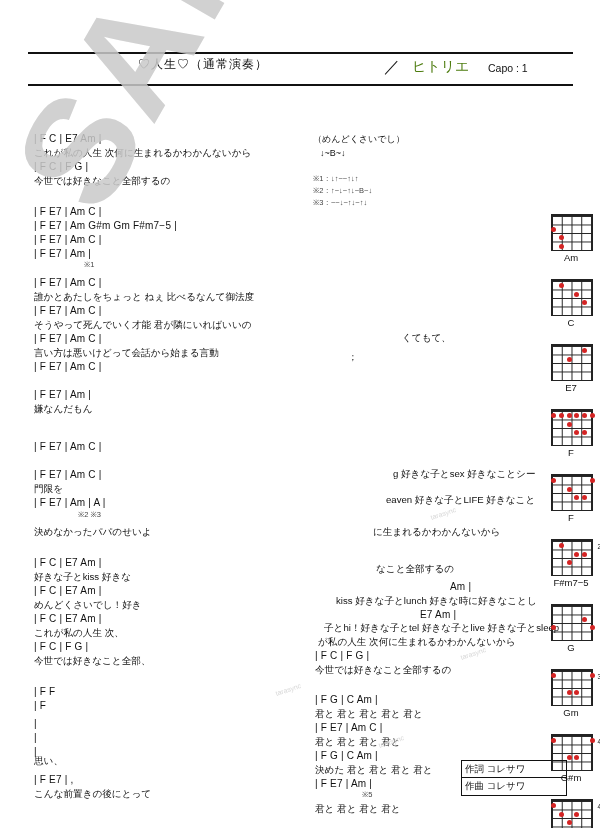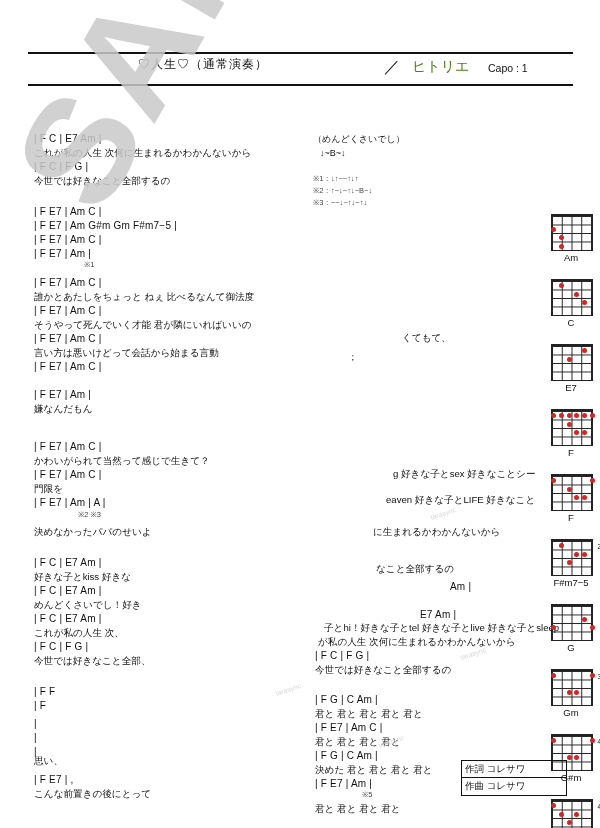--- a/index.html
+++ b/index.html
@@ -143,21 +143,20 @@
   <div class="ln lyr" style="left:16px;top:273px;">誰かとあたしをちょっと ねぇ 比べるなんて御法度</div>
   <div class="ln chord" style="left:16px;top:287px;">| F  E7 | Am  C |</div>
   <div class="ln lyr" style="left:16px;top:301px;">そうやって死んでいく才能 君が隣にいればいいの</div>
   <div class="ln chord" style="left:16px;top:315px;">| F  E7 | Am  C |</div>
   <div class="ln lyr" style="left:16px;top:329px;">言い方は悪いけどって会話から始まる言動</div>
   <div class="ln chord" style="left:16px;top:343px;">| F  E7 | Am  C |</div>
   <div class="ln chord" style="left:16px;top:371px;">| F  E7 | Am |</div>
   <div class="ln lyr" style="left:16px;top:385px;">嫌なんだもん</div>
 
   <div class="ln chord" style="left:16px;top:423px;">| F  E7 | Am  C |</div>
-  <div class="ln lyr" style="left:16px;top:437px;">かわいがられて当然って感じで生きて？</div>
   <div class="ln chord" style="left:16px;top:451px;">| F  E7 | Am  C |</div>
   <div class="ln lyr" style="left:16px;top:465px;">門限を</div>
   <div class="ln chord" style="left:16px;top:479px;">| F  E7 | Am | A |</div>
   <div class="ln small" style="left:60px;top:491px;">※2      ※3</div>
   <div class="ln lyr" style="left:16px;top:508px;">決めなかったパパのせいよ</div>
 
   <div class="ln chord" style="left:16px;top:539px;">| F  C | E7  Am |</div>
   <div class="ln lyr" style="left:16px;top:553px;">好きな子とkiss 好きな</div>
   <div class="ln chord" style="left:16px;top:567px;">| F  C | E7  Am |</div>
   <div class="ln lyr" style="left:16px;top:581px;">めんどくさいでし！好き</div>
@@ -175,20 +174,21 @@
   <div class="ln chord" style="left:16px;top:756px;">| F  E7 | ,</div>
   <div class="ln lyr" style="left:16px;top:770px;">こんな前置きの後にとって</div>
 
   <div class="ln lyr" style="left:384px;top:314px;">くてもて、</div>
   <div class="ln lyr" style="left:330px;top:333px;">；</div>
   <div class="ln lyr" style="left:375px;top:450px;">g 好きな子とsex  好きなことシー</div>
   <div class="ln lyr" style="left:368px;top:476px;">eaven 好きな子とLIFE 好きなこと</div>
   <div class="ln lyr" style="left:355px;top:508px;">に生まれるかわかんないから</div>
   <div class="ln lyr" style="left:358px;top:545px;">なこと全部するの</div>
   <div class="ln chord" style="left:404px;top:563px;margin-left:28px;">Am |</div>
+  <div class="ln lyr" style="left:318px;top:577px;">kiss 好きな子とlunch 好きな時に好きなことし</div>
   <div class="ln chord" style="left:402px;top:591px;">E7  Am |</div>
   <div class="ln lyr" style="left:306px;top:604px;">子とhi！好きな子とtel 好きな子とlive 好きな子とsleep</div>
   <div class="ln lyr" style="left:300px;top:618px;">が私の人生 次何に生まれるかわかんないから</div>
   <div class="ln chord" style="left:297px;top:632px;">| F  C | F  G |</div>
   <div class="ln lyr" style="left:297px;top:646px;">今世では好きなこと全部するの</div>
 
   <div class="ln chord" style="left:297px;top:676px;">| F  G | C  Am |</div>
   <div class="ln lyr" style="left:297px;top:690px;">君と 君と 君と 君と 君と</div>
   <div class="ln chord" style="left:297px;top:704px;">| F  E7 | Am  C |</div>
   <div class="ln lyr" style="left:297px;top:718px;">君と 君と 君と 君と</div>

